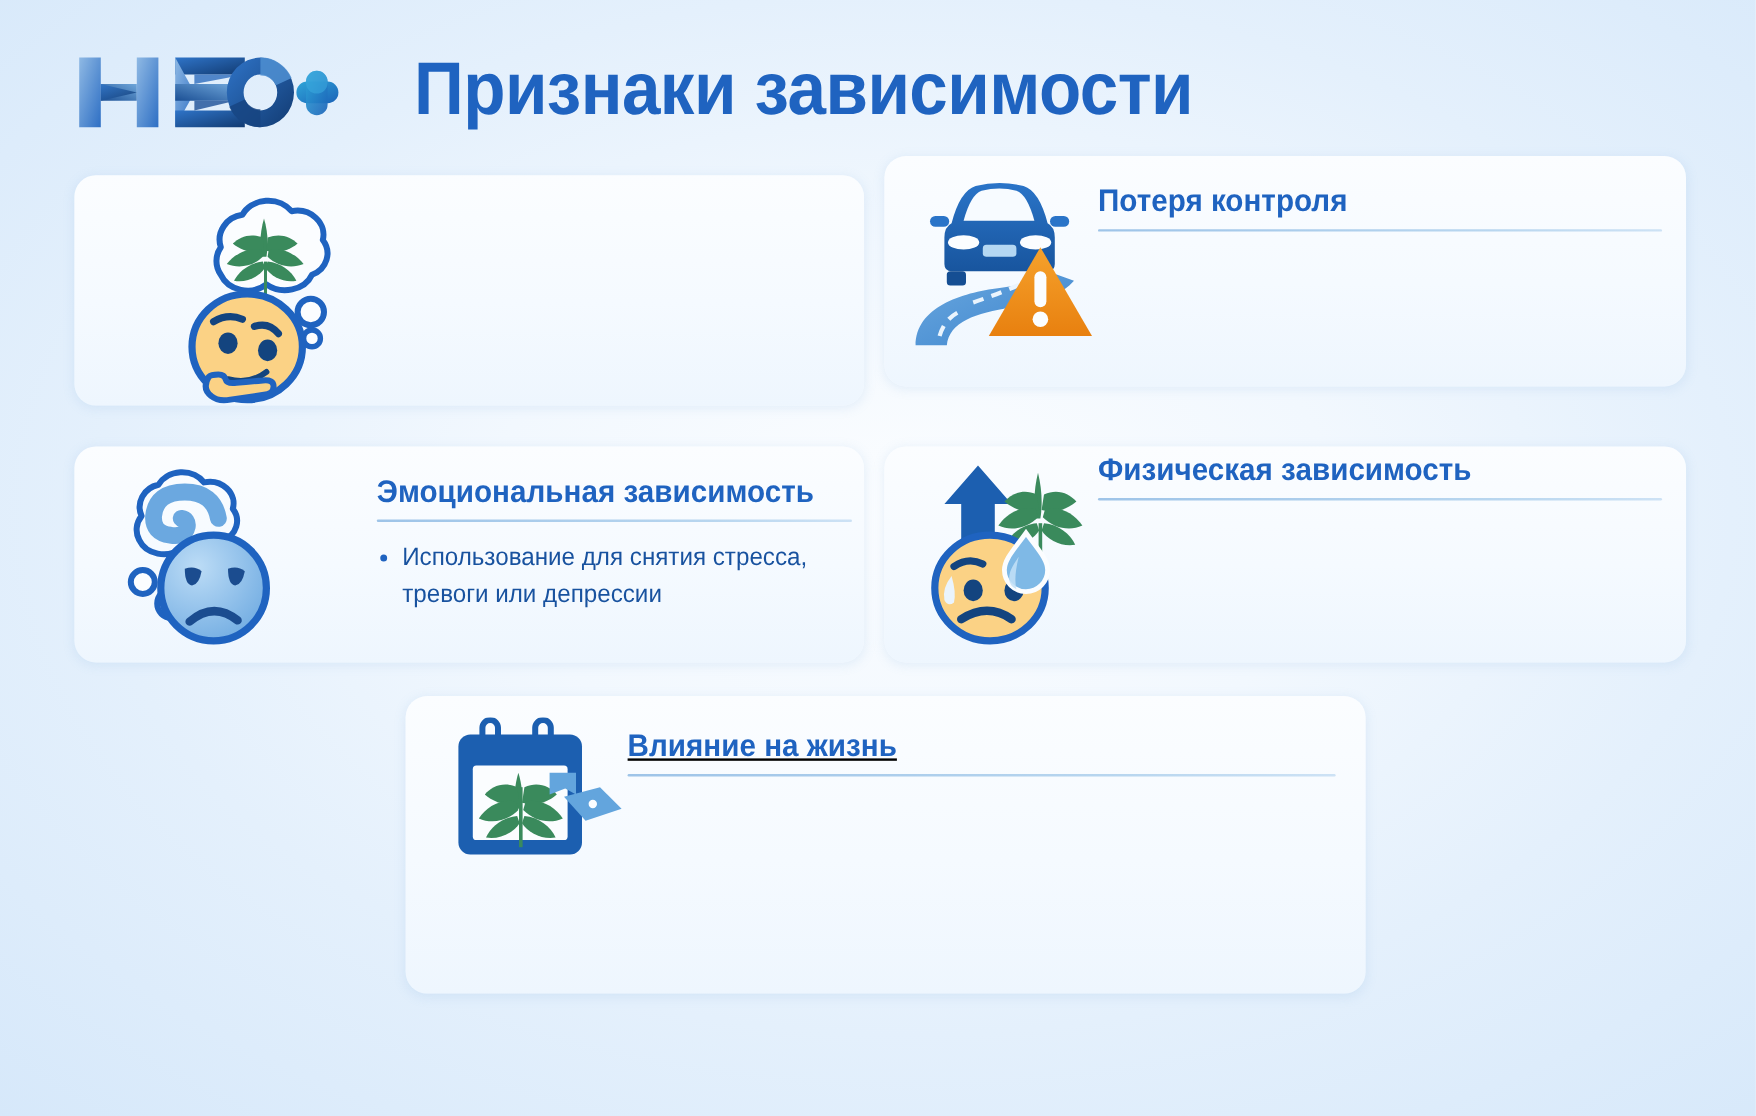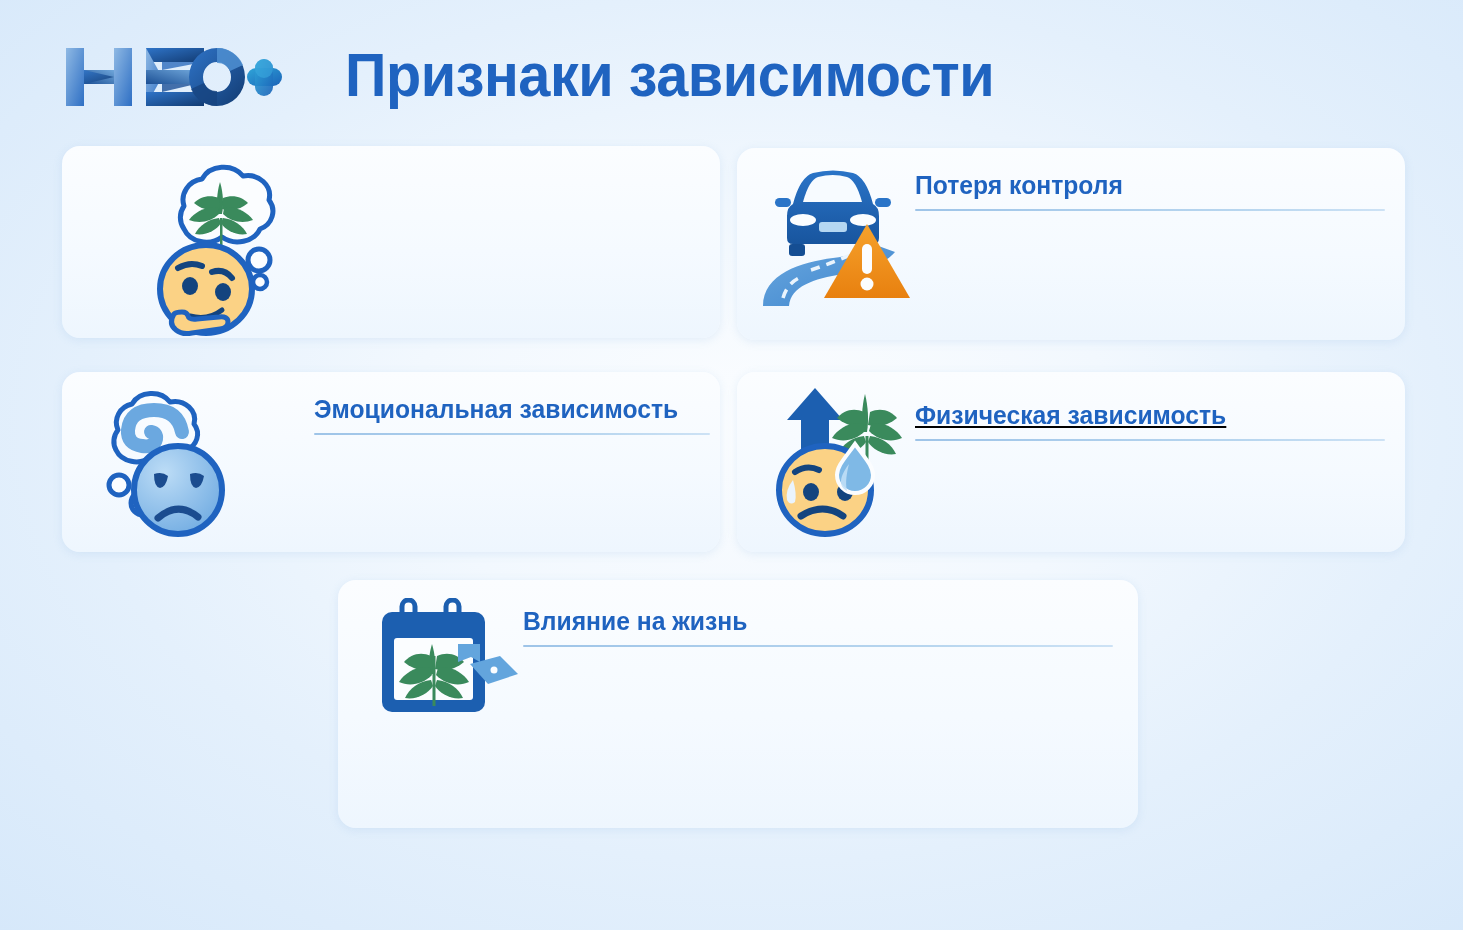--- a/index.html
+++ b/index.html
@@ -50,38 +50,38 @@
   
   .card {
     position: absolute;
     background: linear-gradient(180deg, #fbfdff 0%, #f5faff 55%, #eef6fe 100%);
     border-radius: 18px;
     box-shadow: 0 2px 10px rgba(120,170,220,0.16);
     box-sizing: border-box;
     overflow: hidden;
   }
   .card.c1 { left: 62px;  top: 146px; width: 658px; height: 192px; }
-  .card.c2 { left: 737px; top: 148px; width: 668px; height: 192px; }
+  .card.c2 { left: 737px; top: 130px; width: 668px; height: 192px; }
   .card.c3 { left: 62px;  top: 372px; width: 658px; height: 180px; }
   .card.c4 { left: 737px; top: 372px; width: 668px; height: 180px; }
   .card.c5 { left: 338px; top: 580px; width: 800px; height: 248px; }
 
   .card-icon {
     position: absolute;
     left: 0; top: 0;
   }
   .card-body {
     position: absolute;
     box-sizing: border-box;
   }
   .card.c1 .card-body { left: 240px; top: 22px; width: 396px; }
   .card.c2 .card-body { left: 178px; top: 22px; width: 470px; }
   .card.c3 .card-body { left: 252px; top: 22px; width: 396px; }
-  .card.c4 .card-body { left: 178px; top: 28px; width: 470px; text-decoration: underline; }
-  .card.c5 .card-body { left: 185px; top: 26px; width: 590px; }
+  .card.c4 .card-body { left: 178px; top: 4px; width: 470px; }
+  .card.c5 .card-body { left: 185px; top: 26px; width: 590px; text-decoration: underline; }
 
   .card-heading {
     font-size: 26px;
     font-weight: bold;
     color: #1f63c0;
     font-family: "Liberation Sans Narrow", "Liberation Sans", sans-serif;
     transform: scaleX(0.95);
     transform-origin: left center;
     white-space: nowrap;
     line-height: 30px;
@@ -267,20 +267,23 @@
 
       <ellipse cx="88" cy="104" rx="44" ry="44" fill="url(#bluefaceg)" stroke="#1f63c0" stroke-width="6"></ellipse>
       <path d="M64,88 q8,-3 14,2 q-2,11 -8,12 q-6,-1 -6,-14 z" fill="#1b4c8f"></path>
       <path d="M100,88 q8,-3 14,2 q-2,11 -8,12 q-6,-1 -6,-14 z" fill="#1b4c8f"></path>
       <path d="M68,132 q20,-17 40,-1" stroke="#1b4c8f" stroke-width="7" fill="none" stroke-linecap="round"></path>
     </svg>
   </div>
   <div class="card-body">
     <div class="card-heading">Эмоциональная зависимость</div>
     <div class="divider"></div>
+    <ul class="bullets">
+      <li><span class="dot"></span><span>Использование для снятия стресса, тревоги или депрессии</span></li>
+    </ul>
   </div>
 </div>
 
 <div class="card c4">
   <div class="card-icon" style="left:26px; top:10px; width:152px; height:158px;">
     <svg width="152" height="158" viewBox="0 0 152 158" xmlns="http://www.w3.org/2000/svg">
 
       <path d="M52,6 L80,38 L66,38 L66,86 L38,86 L38,38 L24,38 z" fill="#1c5fb0"></path>
 
       <g fill="#3a8a5c" transform="translate(104,70)">

